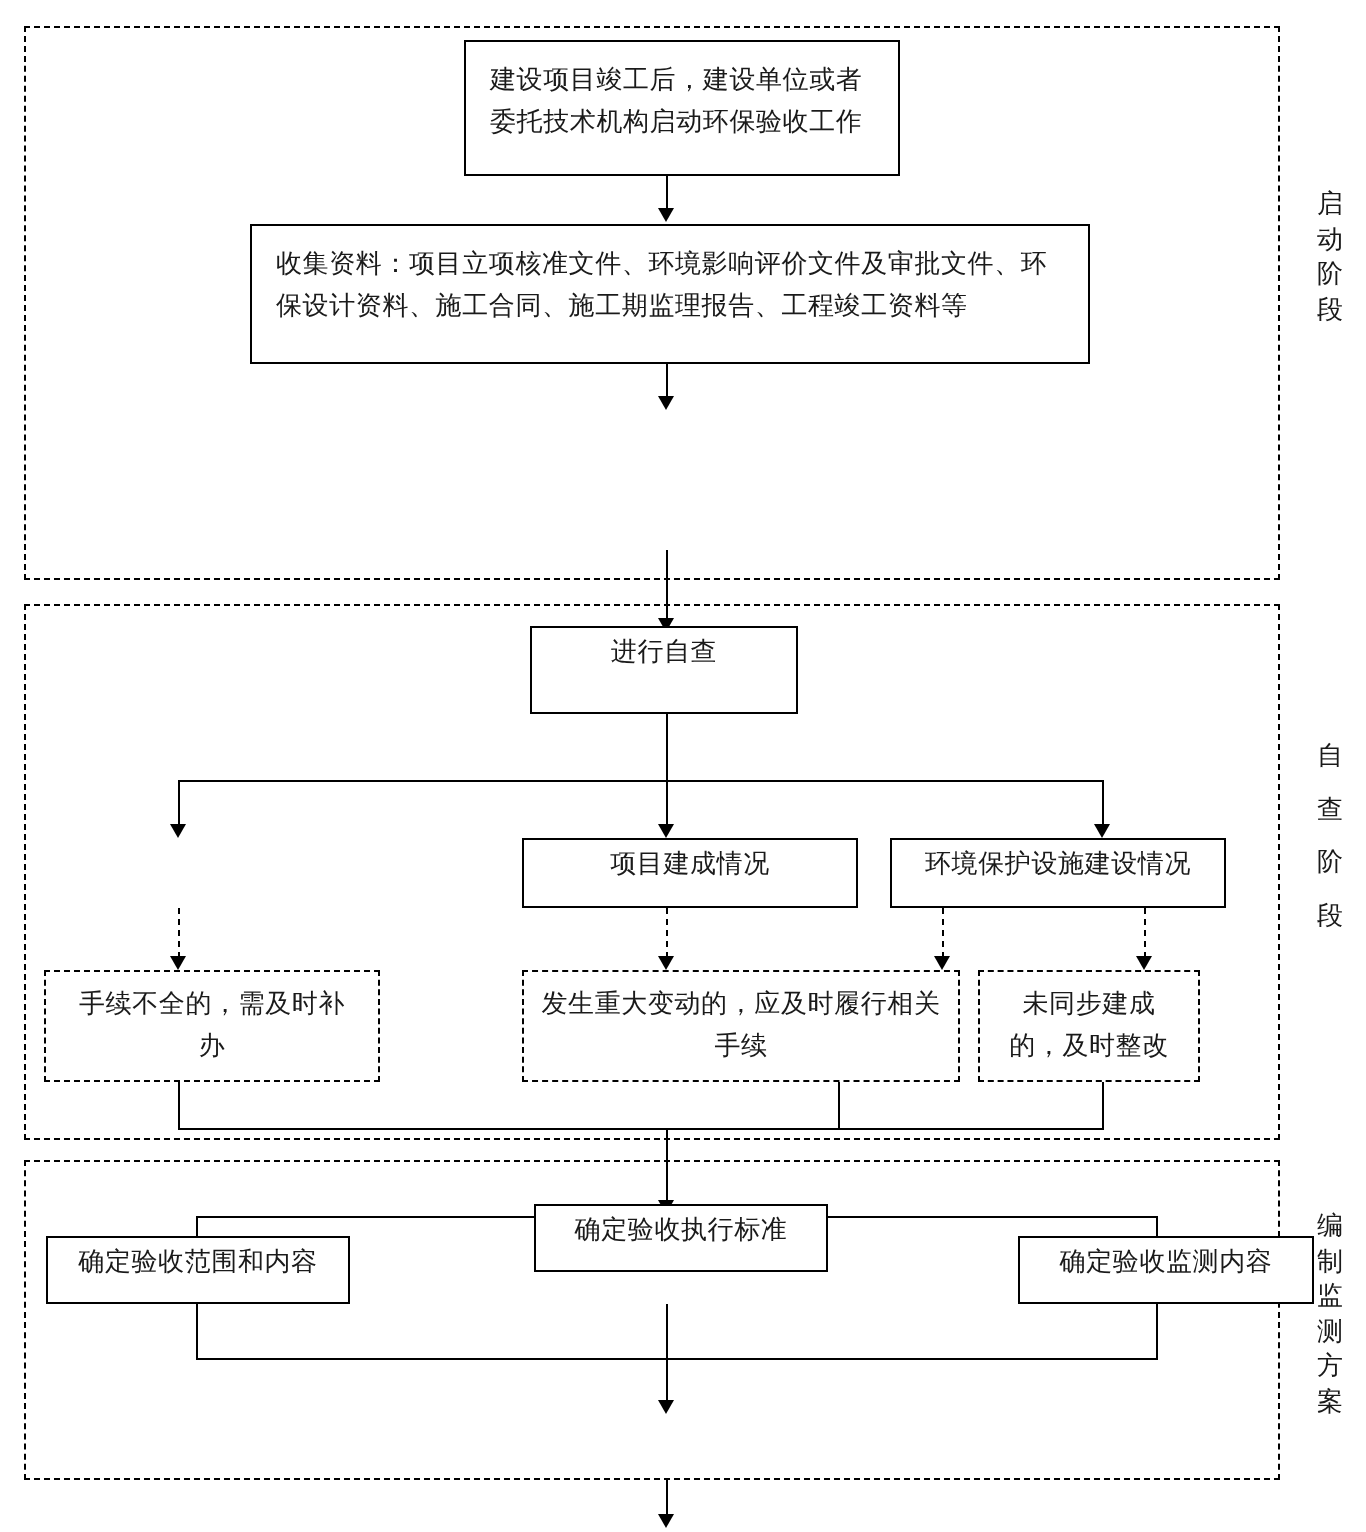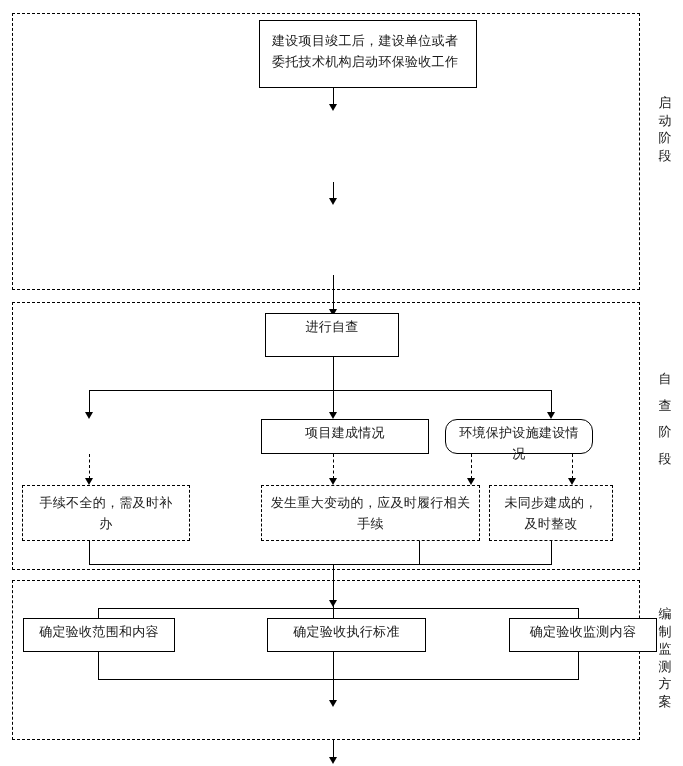--- a/index.html
+++ b/index.html
@@ -35,21 +35,21 @@
     display: flex;
     align-items: flex-start;
     justify-content: center;
     text-align: center;
     font-size: 13px;
     line-height: 1.65;
     letter-spacing: 0.3px;
     padding: 2px 8px;
     z-index: 4;
   }
-  .box.topalign { align-items: flex-start; padding-top: 9px; margin-left: 27px; }
+  .box.topalign { align-items: flex-start; padding-top: 9px; }
   .box.leftpad  { text-align: left; justify-content: flex-start; }
   .box.dashed {
     border: 1px dashed #000;
   }
 
   
   .ln {              
     position: absolute;
     background: #000;
     z-index: 2;
@@ -101,20 +101,23 @@
     <span>段</span>
   </div>
 
   <div class="box topalign leftpad" style="left:232px; top:20px; width:218px; height:68px; padding-left:12px; padding-right:10px;">
     <span>建设项目竣工后，建设单位或者委托技术机构启动环保验收工作</span>
   </div>
 
   <div class="ln v" style="left:333px; top:88px; height:17px;"></div>
   <div class="ah" style="left:329px; top:104px;"></div>
 
+  <div class="box topalign leftpad" style="left:125px; top:112px; width:420px; height:70px; padding-left:12px; padding-right:10px;">
+    <span>收集资料：项目立项核准文件、环境影响评价文件及审批文件、环保设计资料、施工合同、施工期监理报告、工程竣工资料等</span>
+  </div>
 
   <div class="ln v" style="left:333px; top:182px; height:17px;"></div>
   <div class="ah" style="left:329px; top:198px;"></div>
 
 
   <div class="ln v" style="left:333px; top:275px; height:35px;"></div>
   <div class="ah" style="left:329px; top:309px;"></div>
 
   <div class="phase" style="left:12px; top:302px; width:628px; height:268px;"></div>
 
@@ -139,21 +142,21 @@
   <div class="ah" style="left:329px; top:412px;"></div>
 
   <div class="ln v" style="left:551px; top:390px; height:23px;"></div>
   <div class="ah" style="left:547px; top:412px;"></div>
 
 
   <div class="box" style="left:261px; top:419px; width:168px; height:35px;">
     <span>项目建成情况</span>
   </div>
 
-  <div class="box" style="left:445px; top:419px; width:148px; height:35px;border-radius:12px;">
+  <div class="box" style="left:445px; top:419px; width:168px; height:35px;">
     <span>环境保护设施建设情况</span>
   </div>
 
   <div class="dln" style="left:89px; top:454px; height:25px;"></div>
   <div class="ah" style="left:85px; top:478px;"></div>
 
   <div class="dln" style="left:333px; top:454px; height:25px;"></div>
   <div class="ah" style="left:329px; top:478px;"></div>
 
   <div class="dln" style="left:471px; top:454px; height:25px;"></div>
@@ -163,21 +166,21 @@
   <div class="ah" style="left:568px; top:478px;"></div>
 
   <div class="box dashed" style="left:261px; top:485px; width:219px; height:56px; padding:6px 8px;">
     <span>发生重大变动的，应及时履行相关手续</span>
   </div>
 
   <div class="box dashed" style="left:22px; top:485px; width:168px; height:56px; padding:6px 10px;">
     <span>手续不全的，需及时补办</span>
   </div>
 
-  <div class="box dashed" style="left:489px; top:485px; width:124px; height:56px; padding:6px 8px;">
+  <div class="box dashed" style="left:489px; top:485px; width:111px; height:56px; padding:6px 8px;">
     <span>未同步建成的，及时整改</span>
   </div>
 
   <div class="ln v" style="left:89px; top:541px; height:24px;"></div>
   <div class="ln v" style="left:419px; top:541px; height:24px;"></div>
   <div class="ln v" style="left:551px; top:541px; height:24px;"></div>
   <div class="ln h" style="left:89px; top:564px; width:463px;"></div>
 
   <div class="ln v" style="left:333px; top:564px; height:44px;"></div>
   <div class="ah" style="left:329px; top:600px;"></div>
@@ -201,21 +204,21 @@
   <div class="ln v" style="left:333px; top:608px; height:15px;"></div>
   <div class="ah" style="left:329px; top:622px;"></div>
 
   <div class="ln v" style="left:578px; top:608px; height:15px;"></div>
   <div class="ah" style="left:574px; top:622px;"></div>
 
   <div class="box" style="left:23px; top:618px; width:152px; height:34px;">
     <span>确定验收范围和内容</span>
   </div>
 
-  <div class="box" style="left:267px; top:618px; width:159px; height:34px;">
+  <div class="box" style="left:267px; top:602px; width:147px; height:34px;">
     <span>确定验收执行标准</span>
   </div>
 
   <div class="box" style="left:509px; top:618px; width:148px; height:34px;">
     <span>确定验收监测内容</span>
   </div>
 
   <div class="ln v" style="left:98px; top:652px; height:28px;"></div>
   <div class="ln v" style="left:333px; top:652px; height:28px;"></div>
   <div class="ln v" style="left:578px; top:652px; height:28px;"></div>

